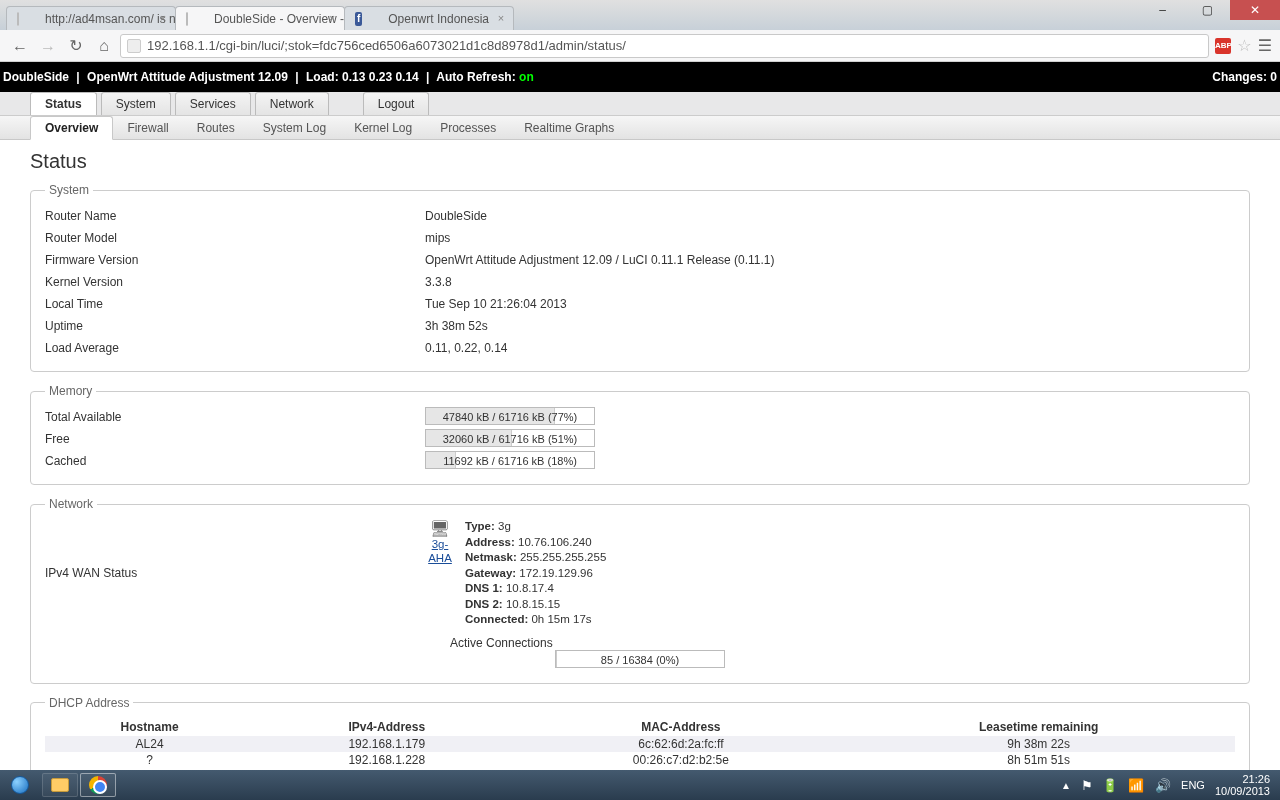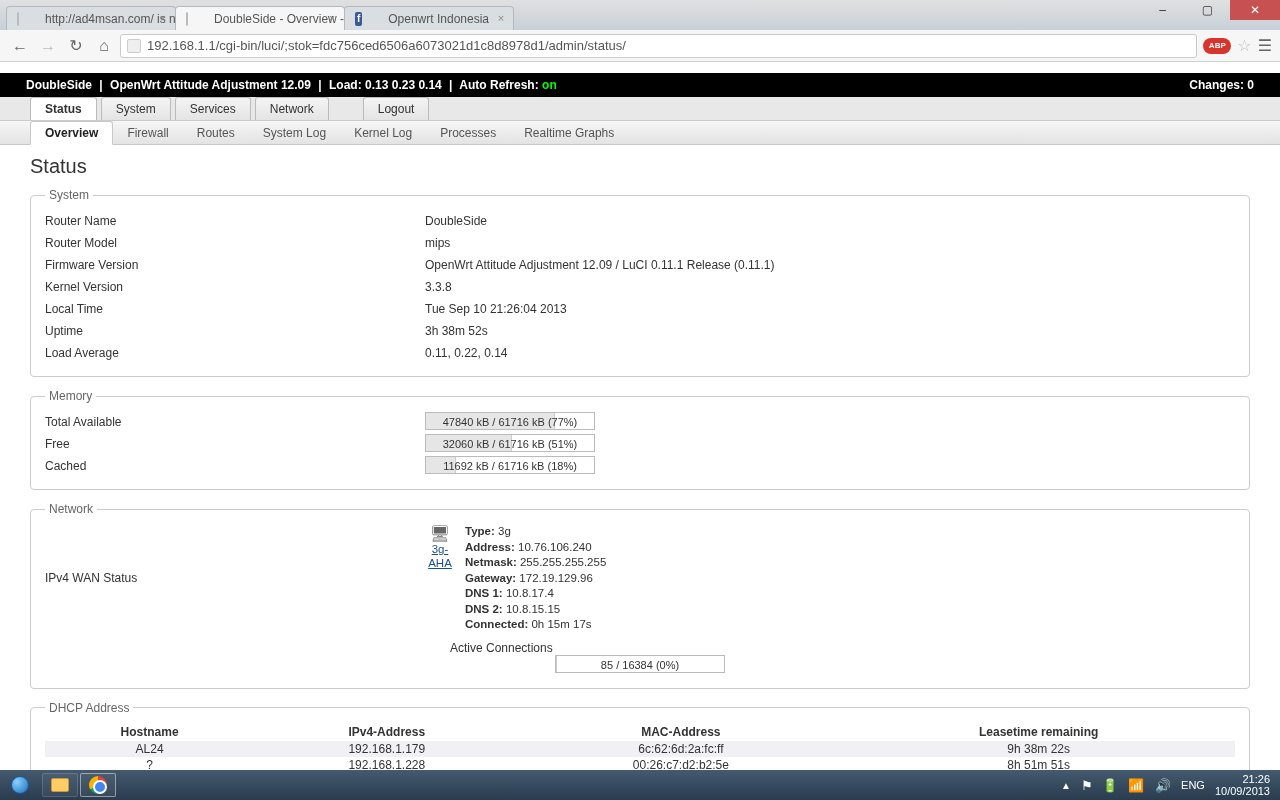--- a/index.html
+++ b/index.html
@@ -75,33 +75,32 @@
   .urlbox {
     flex: 1; height: 24px;
     border: 1px solid #c9c9c9;
     border-radius: 3px;
     background: #fff;
     display: flex; align-items: center;
     padding: 0 6px; font-size: 13px; color: #555;
   }
   .urlbox .page-favicon { width:14px; height:14px; margin-right:6px; background:#eee; border:1px solid #ccc; border-radius:2px;}
   .omnibox-icons { display:flex; align-items:center; gap:6px; margin-left:6px;}
-  .abp-icon { width:28px; height:16px; background:#d9342b; color:#fff; font-size:8px; font-weight:bold; border-radius:8px; display:flex; align-items:center; justify-content:center;}
+  .abp-icon { width:16px; height:16px; background:#d9342b; color:#fff; font-size:8px; font-weight:bold; border-radius:2px; display:flex; align-items:center; justify-content:center;}
   .star-icon { color:#bbb; font-size:16px;}
   .menu-icon { color:#666; font-size:16px;}
 
   
   .luci-header {
     background: #000; color: #fff;
-    height: 24px; display:flex; align-items:center;
-    padding: 0 26px;
+    height: 30px; display:flex; align-items:center;
+    padding: 0 3px;
     font-family: "Helvetica Neue", Arial, sans-serif;
     font-size: 12px; font-weight: bold;
     justify-content: space-between;
-    margin-top: 11px;
   }
   .luci-header .sep { margin: 0 4px; }
   .luci-header .refresh-on { color: #0f0; }
 
   
   .navrow1, .navrow2 { display:flex; padding-left: 30px; }
   .navrow1 { background: #e8e8e9; border-bottom:1px solid #ccc; height:24px; align-items:flex-end; }
   .navtab1 {
     padding: 4px 14px; font-size:12px; color:#333;
     border:1px solid #bbb; border-bottom:none;

